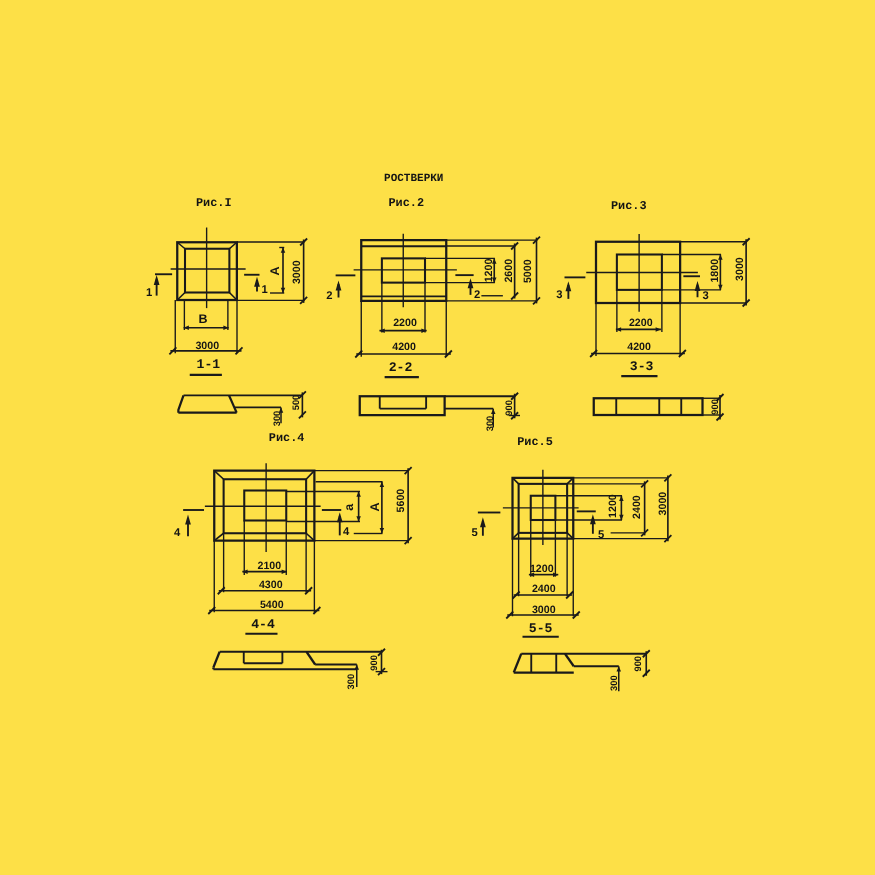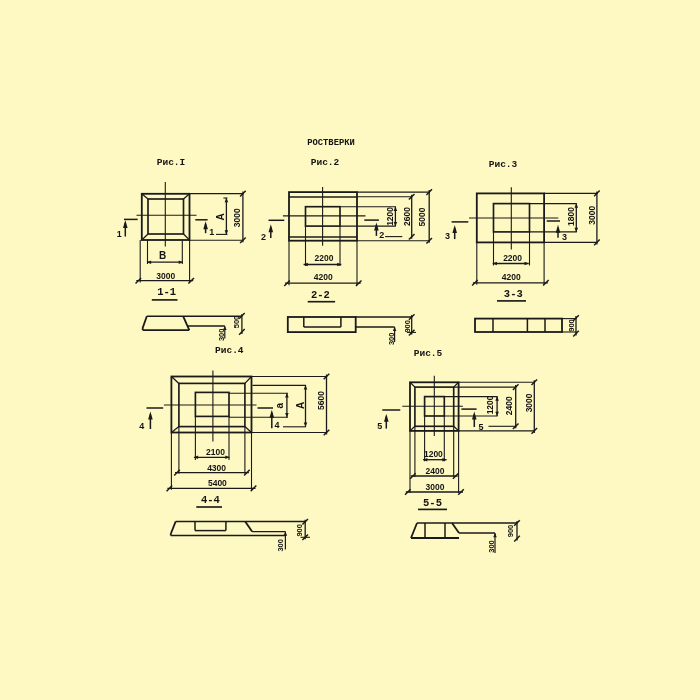--- a/index.html
+++ b/index.html
@@ -1,16 +1,16 @@
 <!DOCTYPE html>
 <html><head>
 <meta charset="utf-8">
 <style>
 html,body{margin:0;padding:0;background:#fdfdfc;}
-#page{position:relative;width:700px;height:700px;background:#fef9c3;overflow:hidden;}
+#page{position:relative;width:700px;height:700px;background:#fde047;overflow:hidden;}
 svg{position:absolute;top:0;left:0;filter:blur(0.3px);}
 svg line, svg rect, svg path{stroke:#1a1a1a;}
 svg polygon{fill:#1a1a1a;}
 svg text{fill:#141414;}
 </style>
 </head>
 <body>
 <div id="page">
 <svg width="700" height="700" viewBox="0 0 700 700">
 

